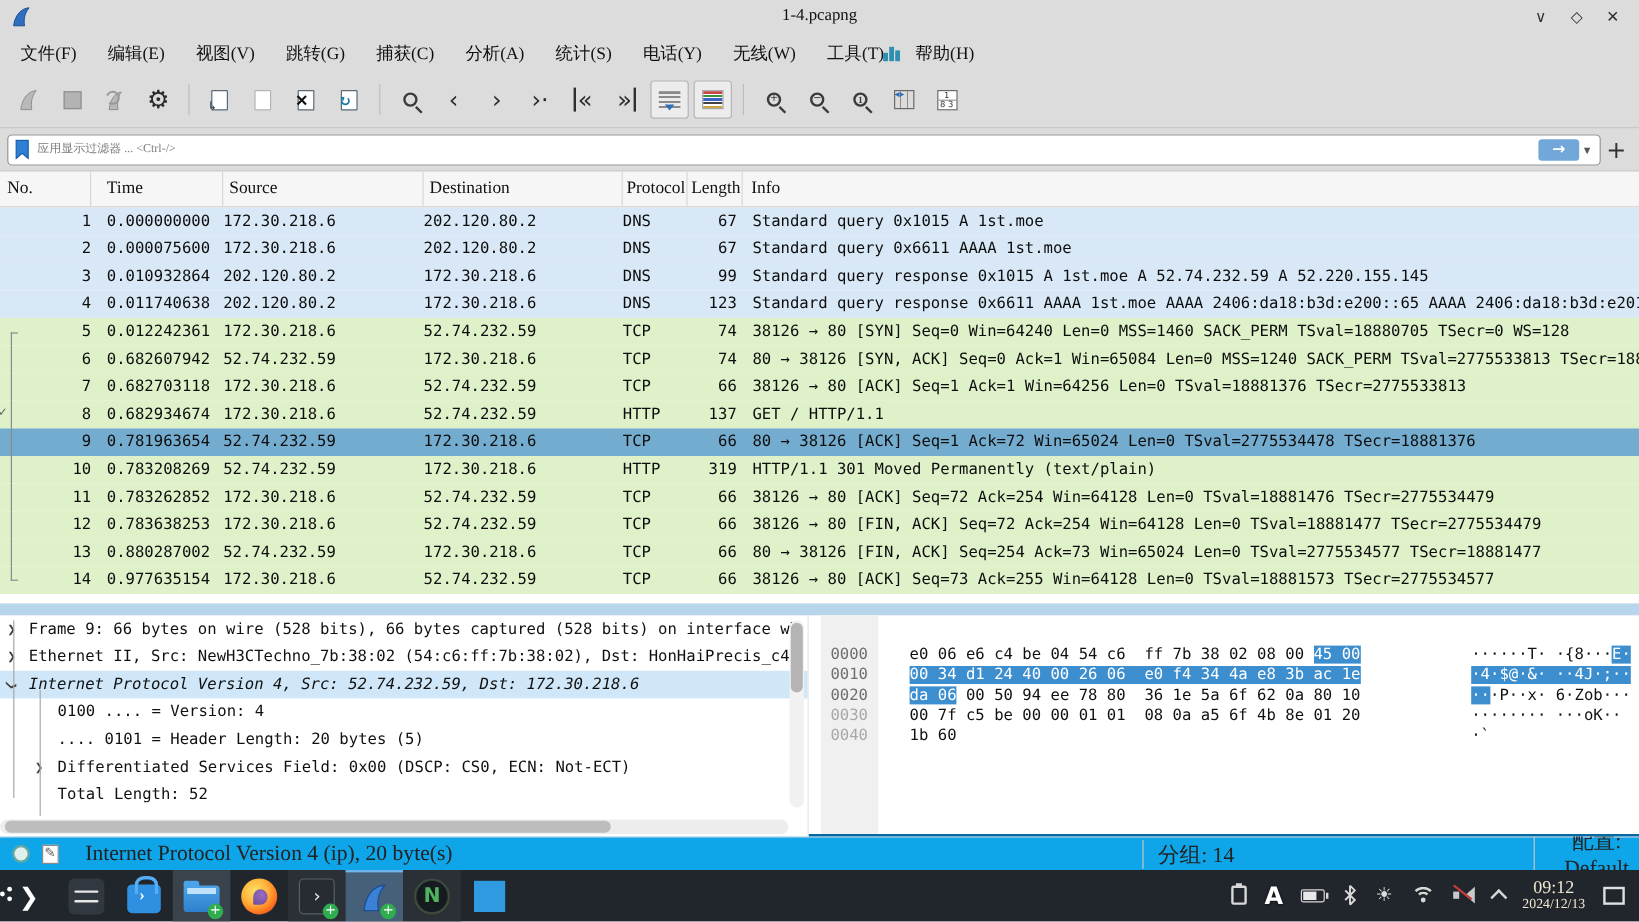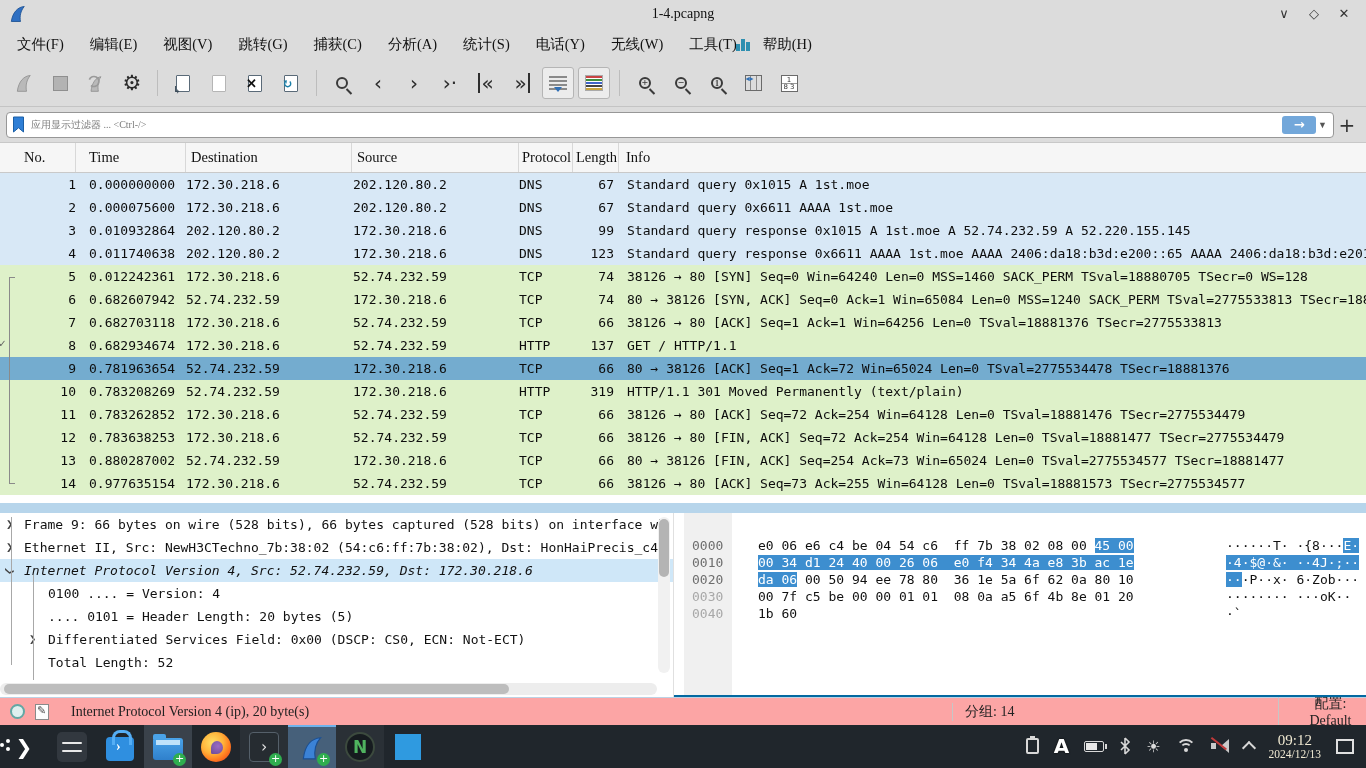--- a/index.html
+++ b/index.html
@@ -50,21 +50,21 @@
   .bm { margin:0 6px 0 5px; }
   .filter-input { flex:1; border:none; outline:none; background:transparent; font-size:10px; color:#333; font-family:"Liberation Serif",serif; }
   .filter-input::placeholder { color:#7d7d7d; }
   .apply-btn { width:34px; height:18px; background:#72a7da; border-radius:3px; margin-right:2px; display:flex; align-items:center; justify-content:center; color:#fff; font-weight:bold; font-family:"DejaVu Sans",sans-serif; font-size:13px; }
   .apply-caret { font-size:9px; color:#555; margin-right:6px; }
   .plus-btn { width:26px; height:26px; display:flex; align-items:center; justify-content:center; font-size:20px; color:#333; font-family:"DejaVu Sans",sans-serif; }
 
   
   .cols-header { height:30px; background:#f6f6f6; border-bottom:1px solid #c9c9c9; display:flex; align-items:center; font-size:14.5px; color:#111; }
   .hcell { height:100%; display:flex; align-items:center; border-right:1px solid #d8d8d8; overflow:hidden; white-space:nowrap; }
-  .h0{width:76px; padding-left:24px;} .h1{width:110px; padding-left:13px;} .h2{width:167px; padding-left:5px;}
+  .h0{width:76px; padding-left:6px;} .h1{width:110px; padding-left:13px;} .h2{width:167px; padding-left:5px;}
   .h3{width:166px; padding-left:5px;} .h4{width:54px; padding-left:3px;} .h5{width:46px; padding-left:3px;}
   .h6{flex:1; padding-left:7px; border-right:none;}
   .plist { height:330px; background:#fff; overflow:hidden; font-size:13px; }
   .prow { height:23px; display:flex; align-items:center; white-space:nowrap; font-family:"DejaVu Sans Mono",monospace; color:#0d0d0d; }
   .prow.dns { background:#d8e8f6; }
   .prow.green { background:#def1c9; }
   .prow.selected { background:#74accf; }
   .cg { width:18px; height:100%; position:relative; flex:none; }
   .cg.m-line::before, .cg.m-start::before, .cg.m-end::before, .cg.m-check::before { content:""; position:absolute; left:9px; width:1px; background:#8a8a8a; top:0; bottom:0; }
   .cg.m-start::before { top:50%; } .cg.m-start::after { content:""; position:absolute; left:9px; top:50%; width:6px; height:1px; background:#8a8a8a; }
@@ -96,21 +96,21 @@
   .hexpane { flex:1; position:relative; background:#fff; border-bottom:2px solid #0369a1; padding-top:24px; font-size:13px; }
   .offset-col { position:absolute; left:10px; top:0; bottom:0; width:48px; background:#f0f0f0; }
   .hexrow { position:relative; height:17px; line-height:17px; white-space:pre; font-family:"DejaVu Sans Mono",monospace; }
   .hexrow .off { position:absolute; left:10px; width:48px; text-align:left; padding-left:8px; color:#6e6e6e; }
   .hexrow .off.dim { color:#a8a8a8; }
   .hexrow .bytes { position:absolute; left:84px; width:390px; color:#111; }
   .hexrow .ascii { position:absolute; left:552px; color:#111; }
   .hlx { background:#3d8ecf; color:#fff; }
 
   
-  .statusbar { height:28px; background:#fca5a5; border-top:1px solid #bcd2e4; display:flex; align-items:center; font-size:14px; color:#222; }
+  .statusbar { height:28px; background:#0ea5e9; border-top:1px solid #bcd2e4; display:flex; align-items:center; font-size:18px; color:#222; }
   .expert-dot { width:15px; height:15px; border-radius:50%; border:2px solid #62a8a4; background:#dff0ef; margin-left:10px; flex:none; }
   .note-icon { width:14px; height:16px; border:1px solid #8a8a8a; background:#fdfdfd; margin-left:10px; position:relative; flex:none; }
   .note-icon::after { content:"✎"; position:absolute; left:1px; top:-1px; font-size:11px; color:#555; }
   .sb-field { margin-left:22px; white-space:nowrap; overflow:hidden; }
   .sb-mid { width:326px; border-left:1px solid #c6c6c6; padding-left:12px; margin-left:auto; flex:none; }
   .sb-right { width:88px; border-left:1px solid #c6c6c6; padding-left:16px; flex:none;text-align:center; }
 
   
   .taskbar { height:43px; background:#20262c; display:flex; align-items:center; position:relative; color:#ddd; }
   .tile { width:48px; height:43px; display:flex; align-items:center; justify-content:center; position:relative; flex:none; }
@@ -292,22 +292,22 @@
       <input class="filter-input" placeholder="应用显示过滤器 ... &lt;Ctrl-/&gt;" style="">
       <div class="apply-btn">→</div>
       <div class="apply-caret">▼</div>
     </div>
     <div class="plus-btn">+</div>
   </div>
 
   <div class="cols-header" id="colsheader">
       <div class="hcell h0">No.</div>
       <div class="hcell h1">Time</div>
+      <div class="hcell h2">Source</div>
       <div class="hcell h3">Destination</div>
-      <div class="hcell h2">Source</div>
       <div class="hcell h4">Protocol</div>
       <div class="hcell h5">Length</div>
       <div class="hcell h6">Info</div>
     </div>
 
   <div class="plist" id="plist">
       <div class="prow dns">
         <div class="cg"></div>
         <div class="c-no">1</div>
         <div class="c-time">0.000000000</div>

